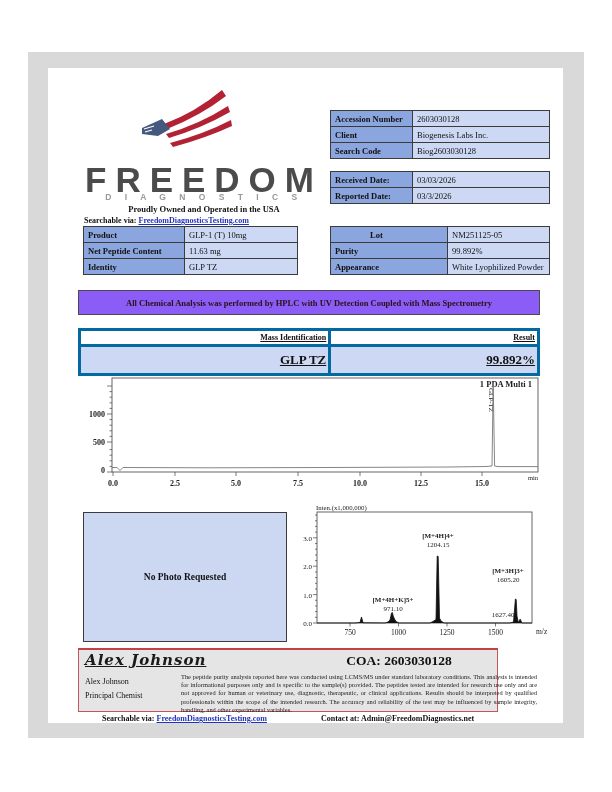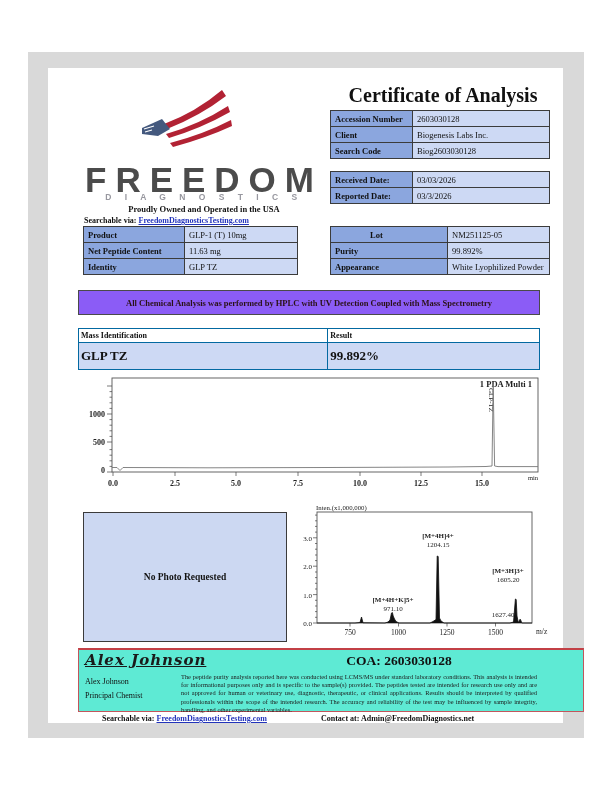--- a/index.html
+++ b/index.html
@@ -23,32 +23,32 @@
   
   table.info{border-collapse:collapse;position:absolute;table-layout:fixed;}
   table.info td{border:1px solid #3b3b3b;font-size:8.5px;padding:2.5px 4px;overflow:hidden;white-space:nowrap;}
   table.info td.lbl{background:#8ba6de;font-weight:bold;}
   table.info td.val{background:#cdd9f4;}
 
   .banner{left:30px;top:222px;width:460px;height:23px;background:#8b5cf6;border:1px solid #4a4a4a;
     display:flex;align-items:center;justify-content:center;font-size:8.5px;font-weight:bold;color:#2a1216;}
 
   table.mass{border-collapse:collapse;position:absolute;left:30px;top:260px;width:462px;table-layout:fixed;}
-  table.mass td{border:1px solid #0369a1;text-align:left;}
+  table.mass td{border:3px solid #0369a1;text-align:right;text-decoration:underline;}
   table.mass td.hdr{background:#ffffff;font-size:8px;font-weight:bold;padding:2px;}
   table.mass td.res{background:#cdd9f4;font-size:13px;font-weight:bold;padding:5px 2px;}
 
   .chrom{left:40px;top:308px;width:460px;height:118px;}
   .spec{left:252px;top:435px;width:262px;height:140px;}
   svg text{font-family:"Liberation Serif",serif;fill:#222;}
 
   .photo-box{left:35px;top:444px;width:202px;height:128px;background:#ccd8f2;border:1px solid #3b3b3b;
     display:flex;align-items:center;justify-content:center;font-size:9.5px;font-weight:bold;}
 
-  .sig-block{left:30px;top:580px;width:506px;height:64px;background:#5eead4;border:1px solid #c2565c;border-top:2px solid #c24046;box-sizing:border-box;}
+  .sig-block{left:30px;top:580px;width:420px;height:64px;background:#e5e5e5;border:1px solid #c2565c;border-top:2px solid #c24046;box-sizing:border-box;}
   .signature{position:absolute;left:6px;top:1px;font-family:"DejaVu Serif",serif;font-style:italic;
     font-size:15px;font-weight:bold;text-decoration:underline;color:#1a1a1a;letter-spacing:1px;}
   .coa{position:absolute;left:180px;top:3px;width:280px;text-align:center;font-size:13.5px;font-weight:bold;}
   .sig-name{position:absolute;left:6px;top:27px;font-size:8px;}
   .sig-role{position:absolute;left:6px;top:41px;font-size:8px;}
   .disclaimer{position:absolute;left:102px;top:23px;width:356px;font-size:6.4px;line-height:1.28;text-align:justify;color:#1c1c1c;}
 
   .footer{left:0px;top:646px;width:515px;display:flex;font-size:8px;font-weight:bold;}
   .footer .half-l{width:53%;text-align:center;}
   .footer .half-r{width:47%;text-align:left;}
@@ -66,21 +66,20 @@
       <polygon points="8,42 28,33 36,43 24,50 8,48" fill="#44597e"></polygon>
       <path d="M10,43 L20,40 M11,46 L18,44" stroke="#ffffff" stroke-width="1.2" fill="none"></path>
     </svg>
     <div class="abs brand-name">FREEDOM</div>
     <div class="abs brand-sub">D I A G N O S T I C S</div>
     <div class="abs tagline">Proudly Owned and Operated in the USA</div>
     <div class="abs search-top">
       <span>Searchable via: </span><a class="link">FreedomDiagnosticsTesting.com</a>
     </div>
 
-    <div class="abs doc-title">Certificate of Analysis</div>
 
     <table class="info" style="left:282px;top:42px;width:220px;">
       <tbody>
           <tr>
             <td class="lbl" style="width:73px;">Accession Number</td>
             <td class="val">2603030128</td>
           </tr>
       <tr>
             <td class="lbl">Client</td>
             <td class="val">Biogenesis Labs Inc.</td>

